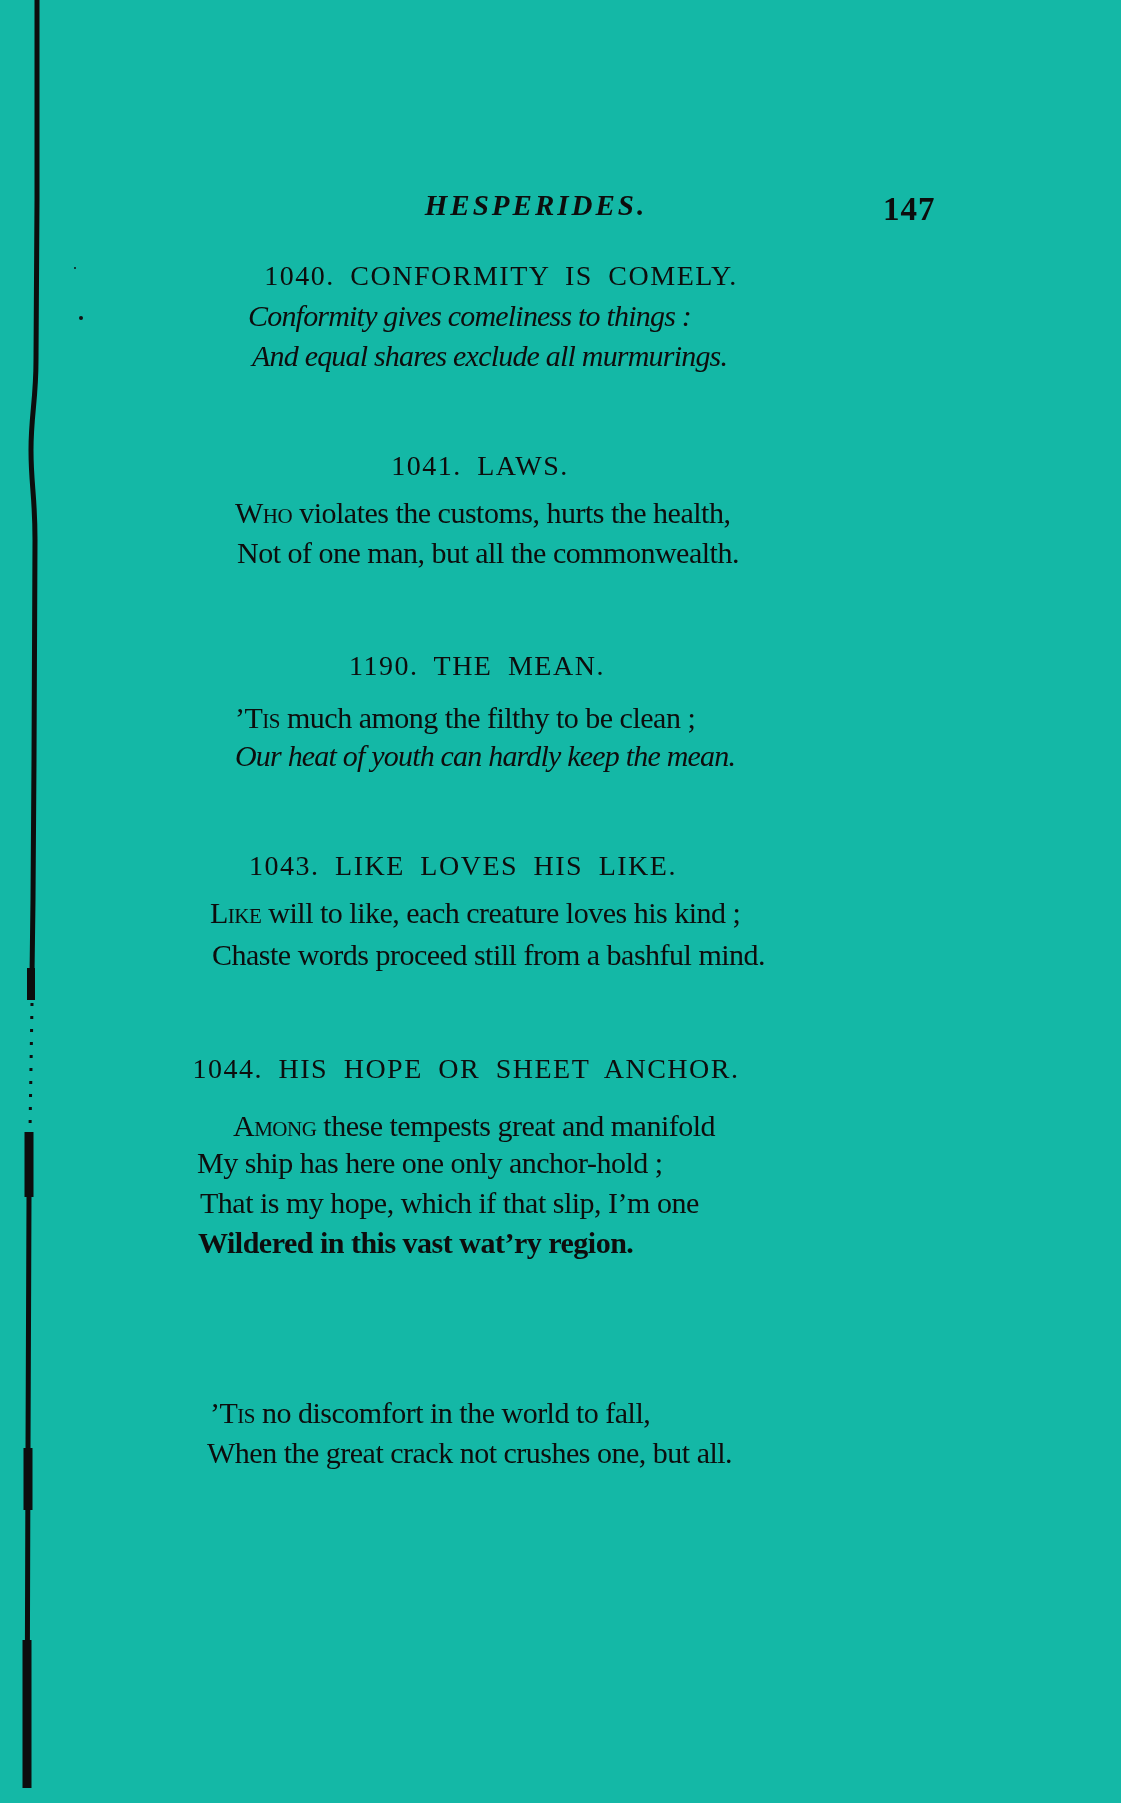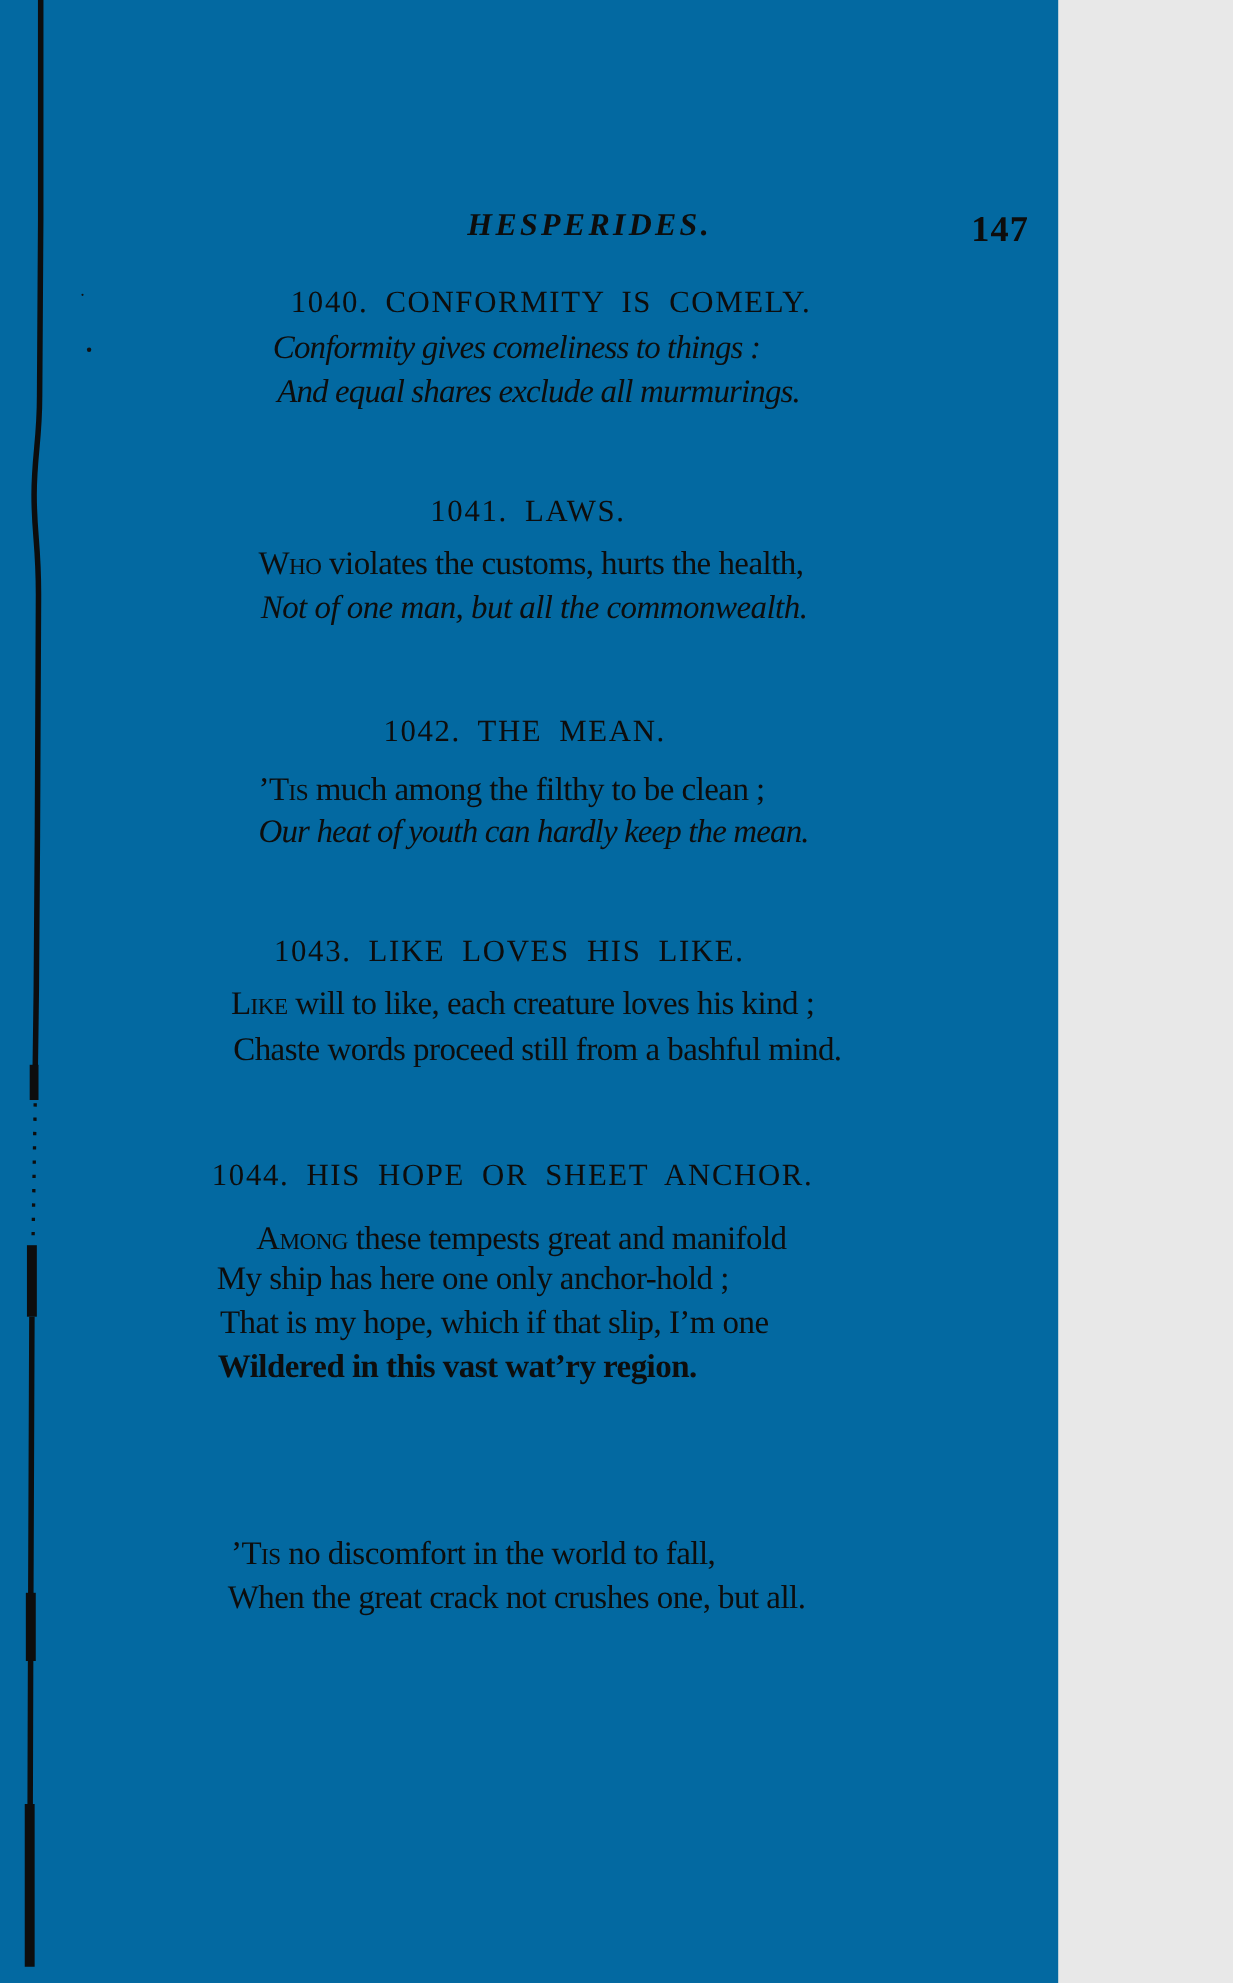--- a/index.html
+++ b/index.html
@@ -1,19 +1,19 @@
 <!DOCTYPE html>
 <html><head>
 <meta charset="utf-8">
 <style>
   html,body{margin:0;padding:0;background:#e8e8e8;}
   .page{
     position:relative;
-    width:962px;height:1803px;
-    background:#0369a1;
+    width:1121px;height:1803px;
+    background:#14b8a6;
     overflow:hidden;
     font-family:"Liberation Serif", serif;
     color:#0d0d0d;
   }
   
   .running-title{
     position:absolute;top:189px;left:536px;transform:translateX(-50%);
     font-size:29px;font-style:italic;font-weight:bold;
     letter-spacing:3px;white-space:nowrap;
   }
@@ -58,23 +58,23 @@
 
   <div class="running-title">HESPERIDES.</div>
   <div class="page-number">147</div>
 
   <div class="poem-heading" style="left:501px;top:260px;">1040. CONFORMITY IS COMELY.</div>
   <div class="poem-line italic" style="left:248px;top:301px;"><span class="lead"></span><span>Conformity gives comeliness to things :</span></div>
   <div class="poem-line italic" style="left:252px;top:341px;"><span class="lead"></span><span>And equal shares exclude all murmurings.</span></div>
 
   <div class="poem-heading" style="left:480px;top:450px;">1041. LAWS.</div>
   <div class="poem-line" style="left:235px;top:498px;"><span class="lead">Who</span><span> violates the customs, hurts the health,</span></div>
-  <div class="poem-line" style="left:237px;top:538px;font-style:italic;"><span class="lead"></span><span>Not of one man, but all the commonwealth.</span></div>
+  <div class="poem-line" style="left:237px;top:538px;"><span class="lead"></span><span>Not of one man, but all the commonwealth.</span></div>
 
-  <div class="poem-heading" style="left:477px;top:650px;">1042. THE MEAN.</div>
+  <div class="poem-heading" style="left:477px;top:650px;">1190. THE MEAN.</div>
   <div class="poem-line" style="left:235px;top:703px;"><span class="lead">’Tis</span><span> much among the filthy to be clean ;</span></div>
   <div class="poem-line italic" style="left:235px;top:741px;"><span class="lead"></span><span>Our heat of youth can hardly keep the mean.</span></div>
 
   <div class="poem-heading" style="left:463px;top:850px;">1043. LIKE LOVES HIS LIKE.</div>
   <div class="poem-line" style="left:210px;top:898px;"><span class="lead">Like</span><span> will to like, each creature loves his kind ;</span></div>
   <div class="poem-line" style="left:212px;top:940px;"><span class="lead"></span><span>Chaste words proceed still from a bashful mind.</span></div>
 
   <div class="poem-heading" style="left:466px;top:1053px;">1044. HIS HOPE OR SHEET ANCHOR.</div>
   <div class="poem-line" style="left:233px;top:1111px;"><span class="lead">Among</span><span> these tempests great and manifold</span></div>
   <div class="poem-line" style="left:197px;top:1148px;"><span class="lead"></span><span>My ship has here one only anchor-hold ;</span></div>

